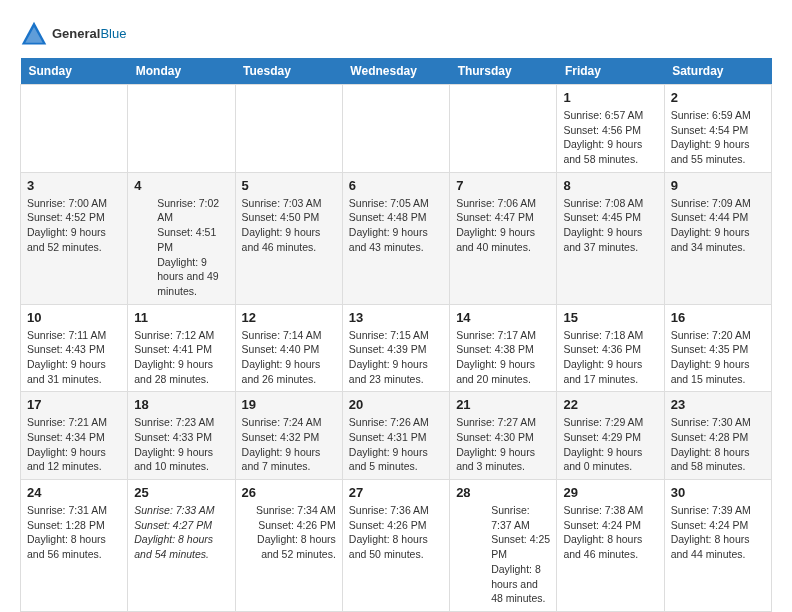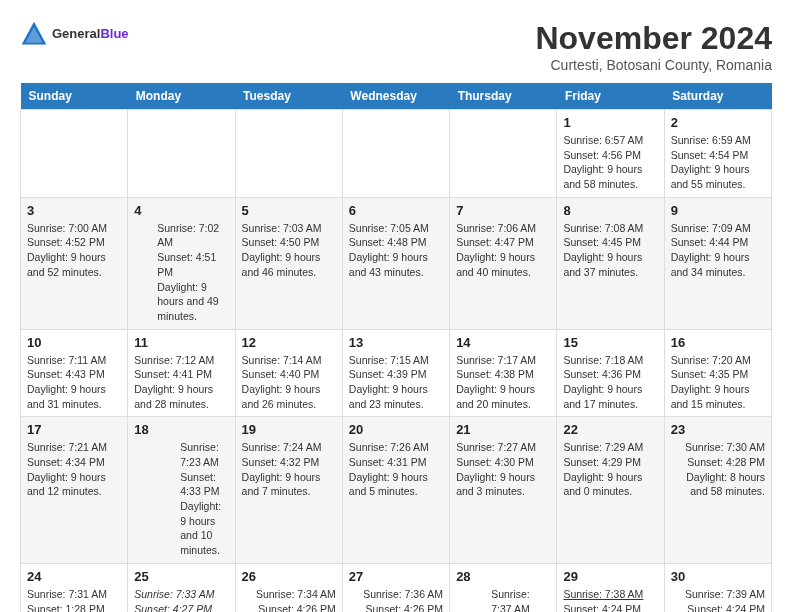--- a/index.html
+++ b/index.html
@@ -19,21 +19,21 @@
     .logo {
       display: flex;
       align-items: center;
       gap: 4px;
     }
     .logo-text {
       font-size: 13px;
       line-height: 1.2;
     }
     .logo-text .general { color: #333; font-weight: bold; }
-    .logo-text .blue { color: #6d28d9; font-weight: bold; }
+    .logo-text .blue { color: #0369a1; font-weight: normal; }
     .logo-icon {
       width: 28px;
       height: 28px;
     }
     .title-section {
       text-align: right;
     }
     .month-title {
       font-size: 32px;
       font-weight: bold;
@@ -91,24 +91,20 @@
 <div class="header-section">
   <div class="logo">
     <svg class="logo-icon" viewBox="0 0 32 32" xmlns="http://www.w3.org/2000/svg">
       <polygon points="16,2 30,28 2,28" fill="#1a73c9"></polygon>
       <polygon points="16,8 26,26 6,26" fill="white" opacity="0.3"></polygon>
     </svg>
     <div class="logo-text">
       <div><span class="general">General</span><span class="blue">Blue</span></div>
     </div>
   </div>
-  <div class="title-section">
-    <div class="month-title">November 2024</div>
-    <div class="location-subtitle">Curtesti, Botosani County, Romania</div>
-  </div>
 </div>
 
 <table class="calendar-table">
   <thead>
     <tr>
     <th>Sunday</th>
         <th>Monday</th>
         <th>Tuesday</th>
         <th>Wednesday</th>
         <th>Thursday</th>
@@ -226,21 +222,21 @@
       </tr>
       <tr>
         <td>
           <div class="cell-date">17</div>
           <div class="cell-info" style="white-space: pre-line;">Sunrise: 7:21 AM
 Sunset: 4:34 PM
 Daylight: 9 hours and 12 minutes.</div>
         </td>
         <td>
           <div class="cell-date">18</div>
-          <div class="cell-info" style="white-space: pre-line; margin-left: 46px;">Sunrise: 7:23 AM
+          <div class="cell-info" style="white-space: pre-line;">Sunrise: 7:23 AM
 Sunset: 4:33 PM
 Daylight: 9 hours and 10 minutes.</div>
         </td>
         <td>
           <div class="cell-date">19</div>
           <div class="cell-info" style="white-space: pre-line;">Sunrise: 7:24 AM
 Sunset: 4:32 PM
 Daylight: 9 hours and 7 minutes.</div>
         </td>
         <td>
@@ -256,21 +252,21 @@
 Daylight: 9 hours and 3 minutes.</div>
         </td>
         <td>
           <div class="cell-date">22</div>
           <div class="cell-info" style="white-space: pre-line;">Sunrise: 7:29 AM
 Sunset: 4:29 PM
 Daylight: 9 hours and 0 minutes.</div>
         </td>
         <td>
           <div class="cell-date">23</div>
-          <div class="cell-info" style="white-space: pre-line; text-align: right;">Sunrise: 7:30 AM
+          <div class="cell-info" style="white-space: pre-line;">Sunrise: 7:30 AM
 Sunset: 4:28 PM
 Daylight: 8 hours and 58 minutes.</div>
         </td>
       </tr>
       <tr>
         <td>
           <div class="cell-date">24</div>
           <div class="cell-info" style="white-space: pre-line;">Sunrise: 7:31 AM
 Sunset: 1:28 PM
 Daylight: 8 hours and 56 minutes.</div>
@@ -282,37 +278,37 @@
 Daylight: 8 hours and 54 minutes.</div>
         </td>
         <td>
           <div class="cell-date">26</div>
           <div class="cell-info" style="white-space: pre-line; text-align: right;">Sunrise: 7:34 AM
 Sunset: 4:26 PM
 Daylight: 8 hours and 52 minutes.</div>
         </td>
         <td>
           <div class="cell-date">27</div>
-          <div class="cell-info" style="white-space: pre-line; text-align: right;">Sunrise: 7:36 AM
+          <div class="cell-info" style="white-space: pre-line;">Sunrise: 7:36 AM
 Sunset: 4:26 PM
 Daylight: 8 hours and 50 minutes.</div>
         </td>
         <td>
           <div class="cell-date">28</div>
           <div class="cell-info" style="white-space: pre-line; margin-left: 35px;">Sunrise: 7:37 AM
 Sunset: 4:25 PM
 Daylight: 8 hours and 48 minutes.</div>
         </td>
         <td>
           <div class="cell-date">29</div>
-          <div class="cell-info" style="white-space: pre-line; text-decoration: underline;">Sunrise: 7:38 AM
+          <div class="cell-info" style="white-space: pre-line;">Sunrise: 7:38 AM
 Sunset: 4:24 PM
 Daylight: 8 hours and 46 minutes.</div>
         </td>
         <td>
           <div class="cell-date">30</div>
-          <div class="cell-info" style="white-space: pre-line; text-align: right;">Sunrise: 7:39 AM
+          <div class="cell-info" style="white-space: pre-line;">Sunrise: 7:39 AM
 Sunset: 4:24 PM
 Daylight: 8 hours and 44 minutes.</div>
         </td>
       </tr>
     </tbody>
 </table>
 
 </body></html>

